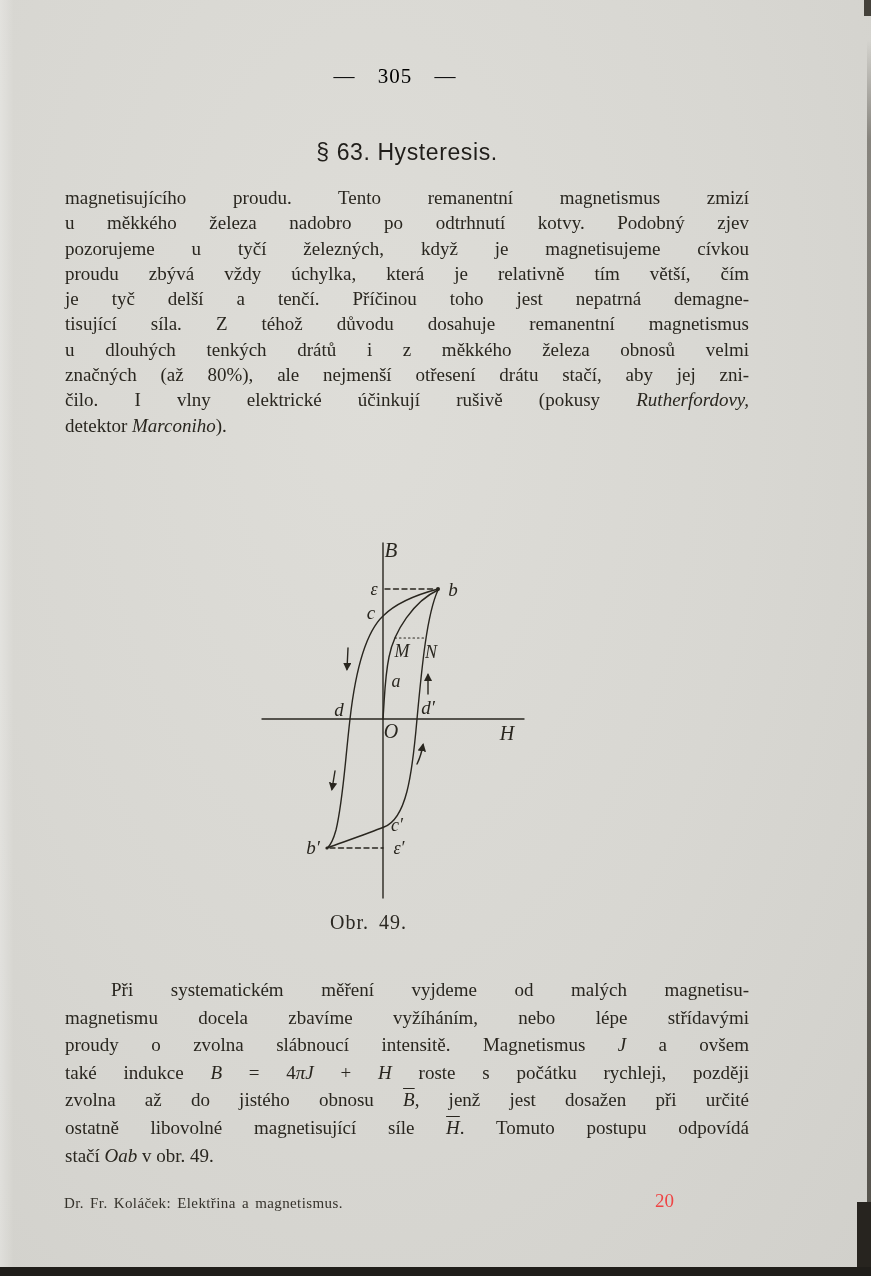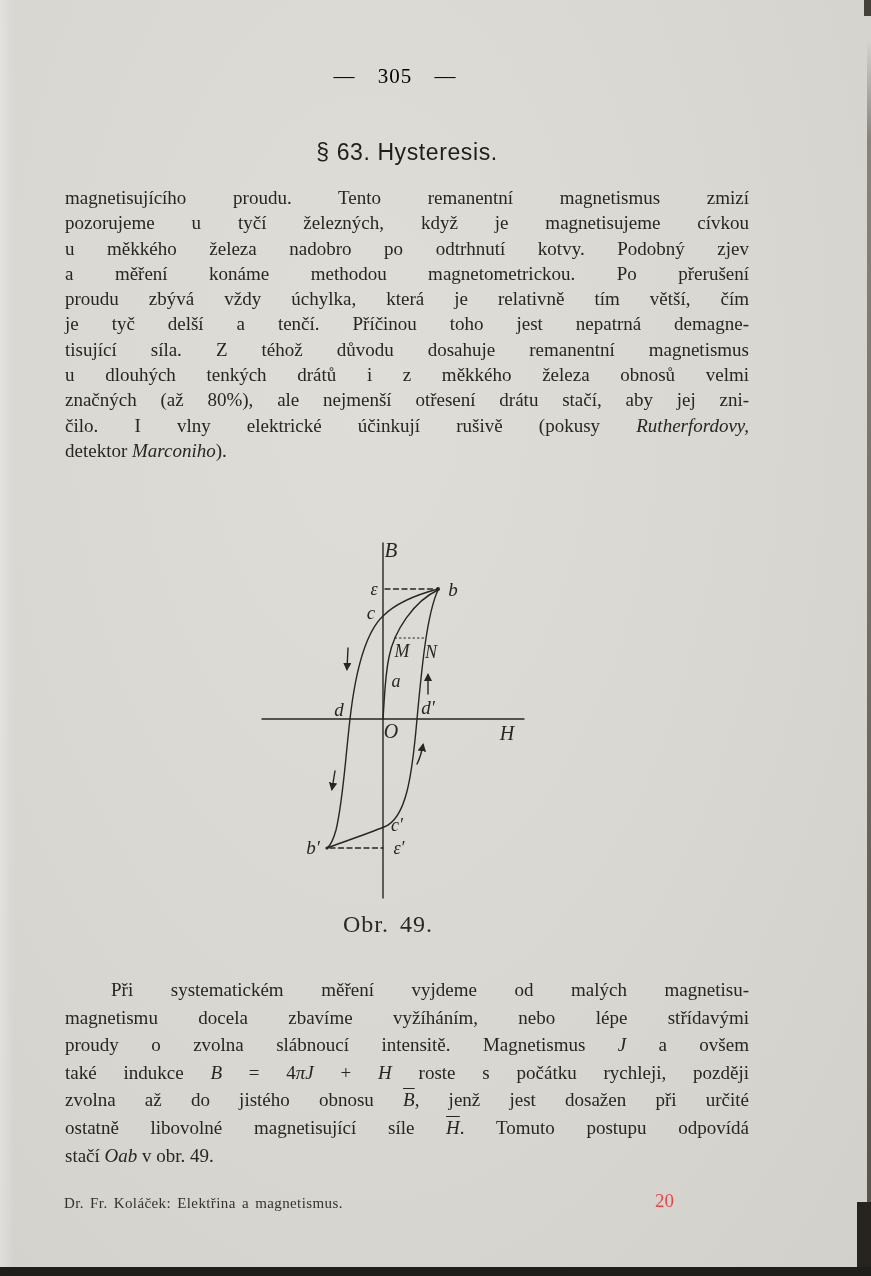--- a/index.html
+++ b/index.html
@@ -28,22 +28,22 @@
   .line.indent{padding-left:46px;}
   .it{font-style:italic;}
   .ov{text-decoration:overline;}
   #figure{left:250px;top:530px;width:290px;height:390px;}
   #figure svg{position:absolute;left:0;top:0;}
   .fig-label{
     position:absolute;transform:translate(-50%,-50%);
     font-style:italic;font-size:19px;color:#29261f;line-height:1;
   }
   #fig-caption{
-    left:330px;top:911px;width:116px;text-align:center;
-    font-size:24px;color:#2b2822;letter-spacing:1px;word-spacing:4px;
+    left:330px;top:911px;width:116px;text-align:left;
+    font-size:20px;color:#2b2822;letter-spacing:1px;word-spacing:4px;
   }
   #footer-left{
     left:64px;top:1195px;font-size:15px;color:#35322b;letter-spacing:0.4px;word-spacing:2px;
   }
   #footer-right{left:655px;top:1190px;font-size:19px;color:#ef4444;}
   
   #edge-left{left:0;top:0;width:14px;height:1276px;
     background:linear-gradient(to right, rgba(255,255,255,0.28), rgba(255,255,255,0));}
   #edge-right{left:867px;top:40px;width:4px;height:1236px;
     background:linear-gradient(to bottom, rgba(70,66,58,0), rgba(70,66,58,0.55) 8%, rgba(52,49,42,0.8));}
@@ -53,23 +53,22 @@
 </style>
 </head>
 <body>
 
 <div id="header-num" class="abs">— 305 —</div>
 
 <h1 id="heading" class="abs">§ 63. Hysteresis.</h1>
 
 <div id="para1" class="para">
     <div class="line"><span>magnetisujícího proudu. Tento remanentní magnetismus zmizí</span></div>
+    <div class="line"><span>u měkkého železa nadobro po odtrhnutí kotvy. Podobný zjev</span></div>
     <div class="line"><span>pozorujeme u tyčí železných, když je magnetisujeme cívkou</span></div>
-    <div class="line"><span>u měkkého železa nadobro po odtrhnutí kotvy. Podobný zjev</span></div>
-    <div class="line"><span>a měření konáme methodou magnetometrickou. Po přerušení</span></div>
     <div class="line"><span>proudu zbývá vždy úchylka, která je relativně tím větší, čím</span></div>
     <div class="line"><span>je tyč delší a tenčí. Příčinou toho jest nepatrná demagne-</span></div>
     <div class="line"><span>tisující síla. Z téhož důvodu dosahuje remanentní magnetismus</span></div>
     <div class="line"><span>u dlouhých tenkých drátů i z měkkého železa obnosů velmi</span></div>
     <div class="line"><span>značných (až 80%), ale nejmenší otřesení drátu stačí, aby jej zni-</span></div>
     <div class="line"><span>čilo. I vlny elektrické účinkují rušivě (pokusy </span><span class="it">Rutherfordovy,</span></div>
     <div class="line last"><span>detektor </span><span class="it">Marconiho</span><span>).</span></div>
   </div>
 
 <div id="figure" class="abs">

